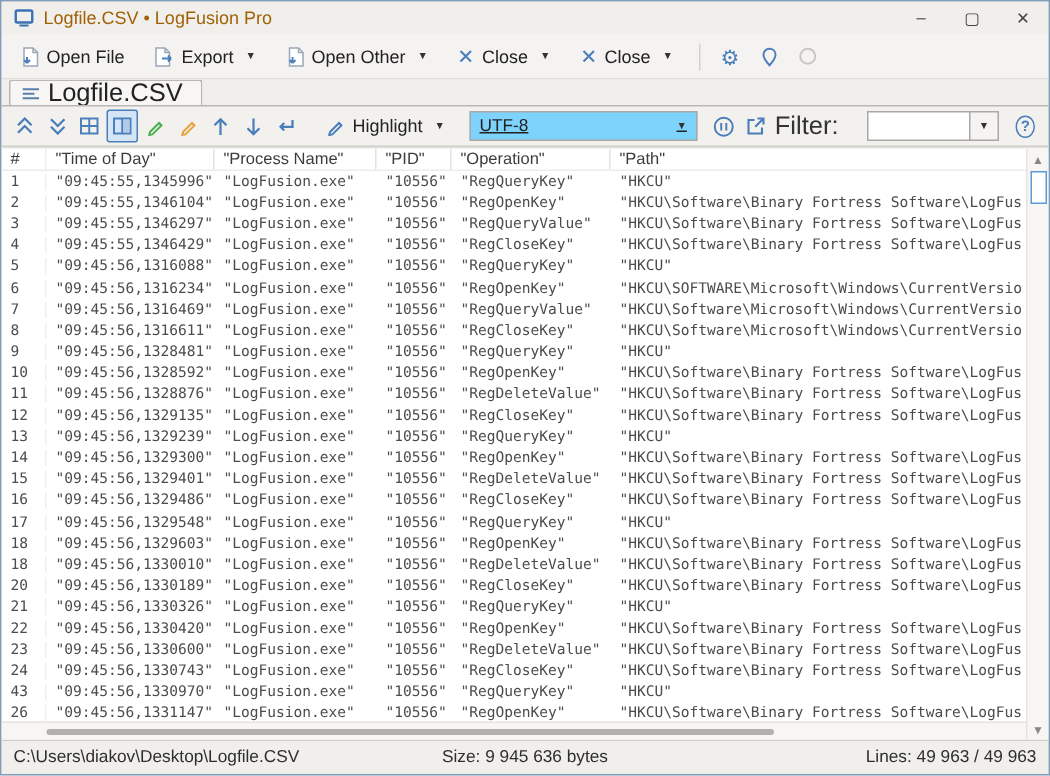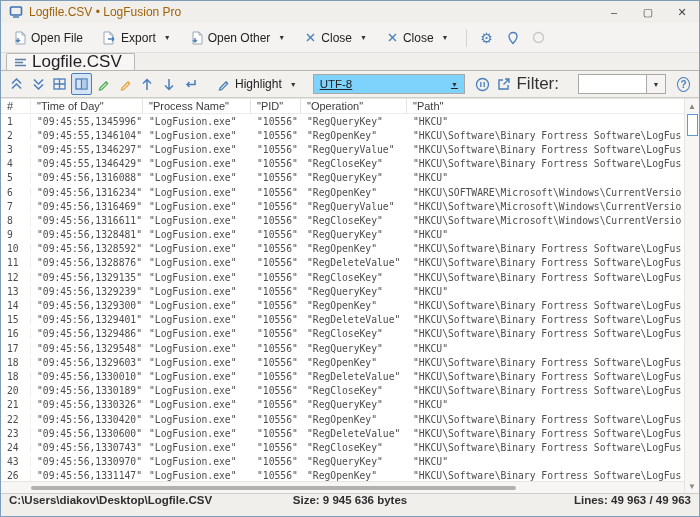--- a/index.html
+++ b/index.html
@@ -54,21 +54,21 @@
   .c5 { flex:1; border-right:none; }
   .thead .c0 { font-family:"Liberation Sans",sans-serif; }
   
   .vscroll { position:absolute; top:0; right:0; width:15px; bottom:0; background:#f7f6f4; border-left:1px solid #e6e4e1; display:flex; flex-direction:column; align-items:center; }
   .scroll-arrow { height:14px; width:100%; display:flex; align-items:center; justify-content:center; color:#8a8885; font-size:8px; }
   .vthumb { width:11px; height:22px; background:#fff; border:1px solid #5b9bd5; margin-top:1px; }
   
   .hscroll { height:12px; background:#f7f6f4; border-top:1px solid #e6e4e1; position:relative; flex:0 0 auto; }
   .hthumb { position:absolute; left:30px; top:4px; height:4px; width:485px; background:#b3b1ae; border-radius:2px; }
   
-  .statusbar { height:23px; background:#f0efec; border-top:1px solid #cfcdca; display:flex; align-items:flex-start; padding:0 8px; font-size:11.5px; color:#2e2e2e; flex:0 0 auto;font-weight:bold; }
+  .statusbar { height:23px; background:#f0efec; border-top:1px solid #cfcdca; display:flex; align-items:center; padding:0 8px; font-size:11.5px; color:#2e2e2e; flex:0 0 auto; }
   .status-left { flex:1; }
   .status-center { flex:1; text-align:center; }
   .status-right { flex:1; text-align:right; }
   svg { display:block; }
 </style>
 </head>
 <body>
 
 <div class="titlebar">
   <span class="logo">

